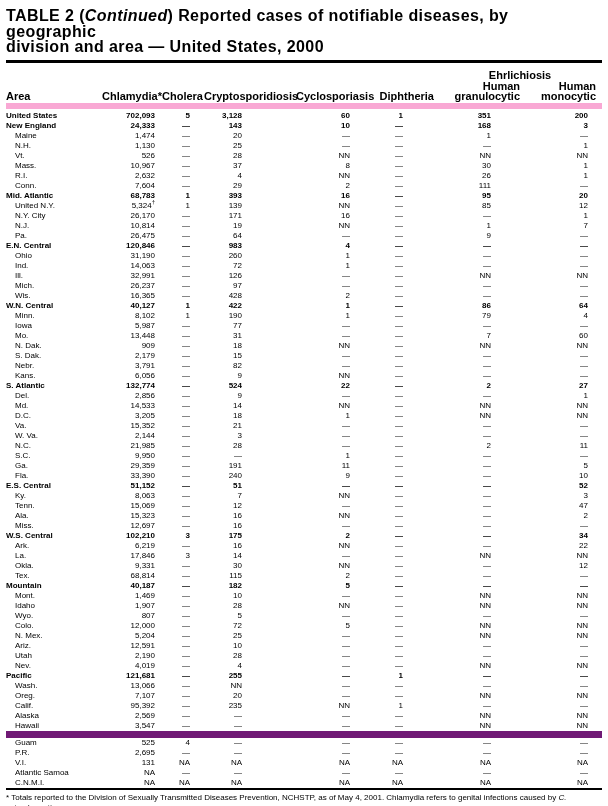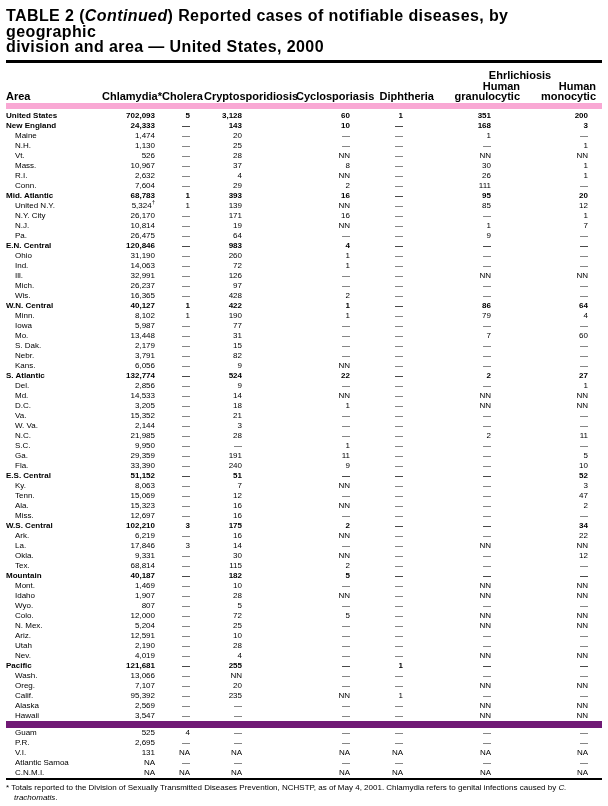--- a/index.html
+++ b/index.html
@@ -327,20 +327,30 @@
           <td class="area">Mo.</td>
           <td>13,448</td>
           <td>—</td>
           <td>31</td>
           <td>—</td>
           <td>—</td>
           <td>7</td>
           <td>60</td>
         </tr>
         <tr class="state">
+          <td class="area">N. Dak.</td>
+          <td>909</td>
+          <td>—</td>
+          <td>18</td>
+          <td>NN</td>
+          <td>—</td>
+          <td>NN</td>
+          <td>NN</td>
+        </tr>
+        <tr class="state">
           <td class="area">S. Dak.</td>
           <td>2,179</td>
           <td>—</td>
           <td>15</td>
           <td>—</td>
           <td>—</td>
           <td>—</td>
           <td>—</td>
         </tr>
         <tr class="state">

